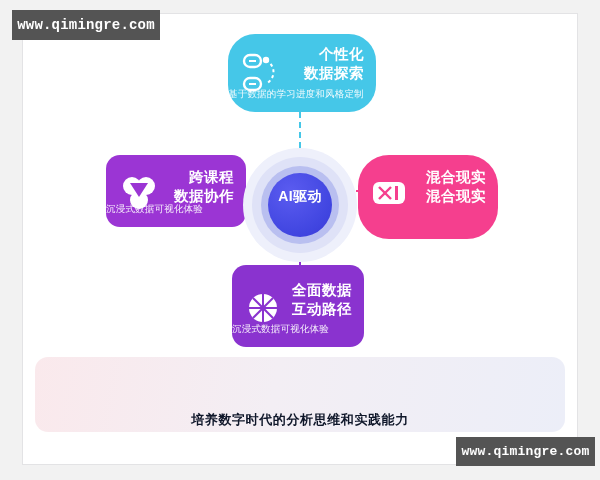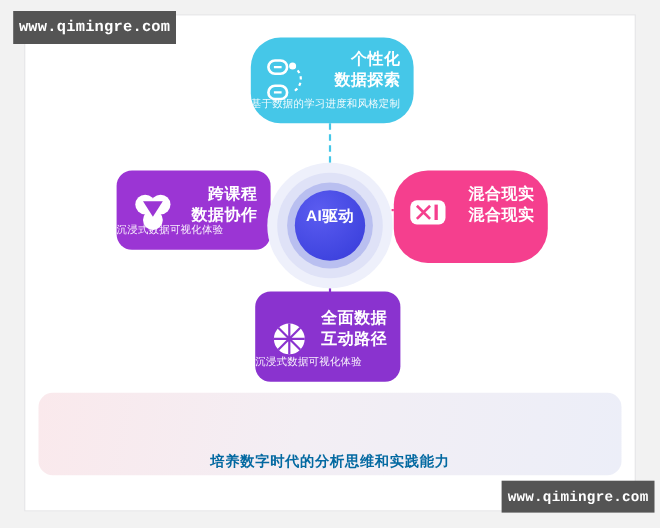--- a/index.html
+++ b/index.html
@@ -81,21 +81,21 @@
   
   #timeline{
     position:absolute;left:35px;top:357px;width:530px;height:75px;
     border-radius:13px;
     background:linear-gradient(100deg,#fae9ec 0%,#f3eef4 45%,#eceef8 100%);
   }
 
   #banner{
     position:absolute;left:35px;top:405px;width:530px;height:30px;
     display:flex;align-items:center;justify-content:center;
-    color:#0369a1;font-weight:bold;font-size:13px;letter-spacing:.6px;
+    color:#0f172a;font-weight:bold;font-size:13px;letter-spacing:.6px;
   }
 </style>
 </head>
 <body>
 
 <div id="stage">
 
   <div class="sheet"></div>
 
   <div class="watermark" id="wm-top">www.qimingre.com</div>

